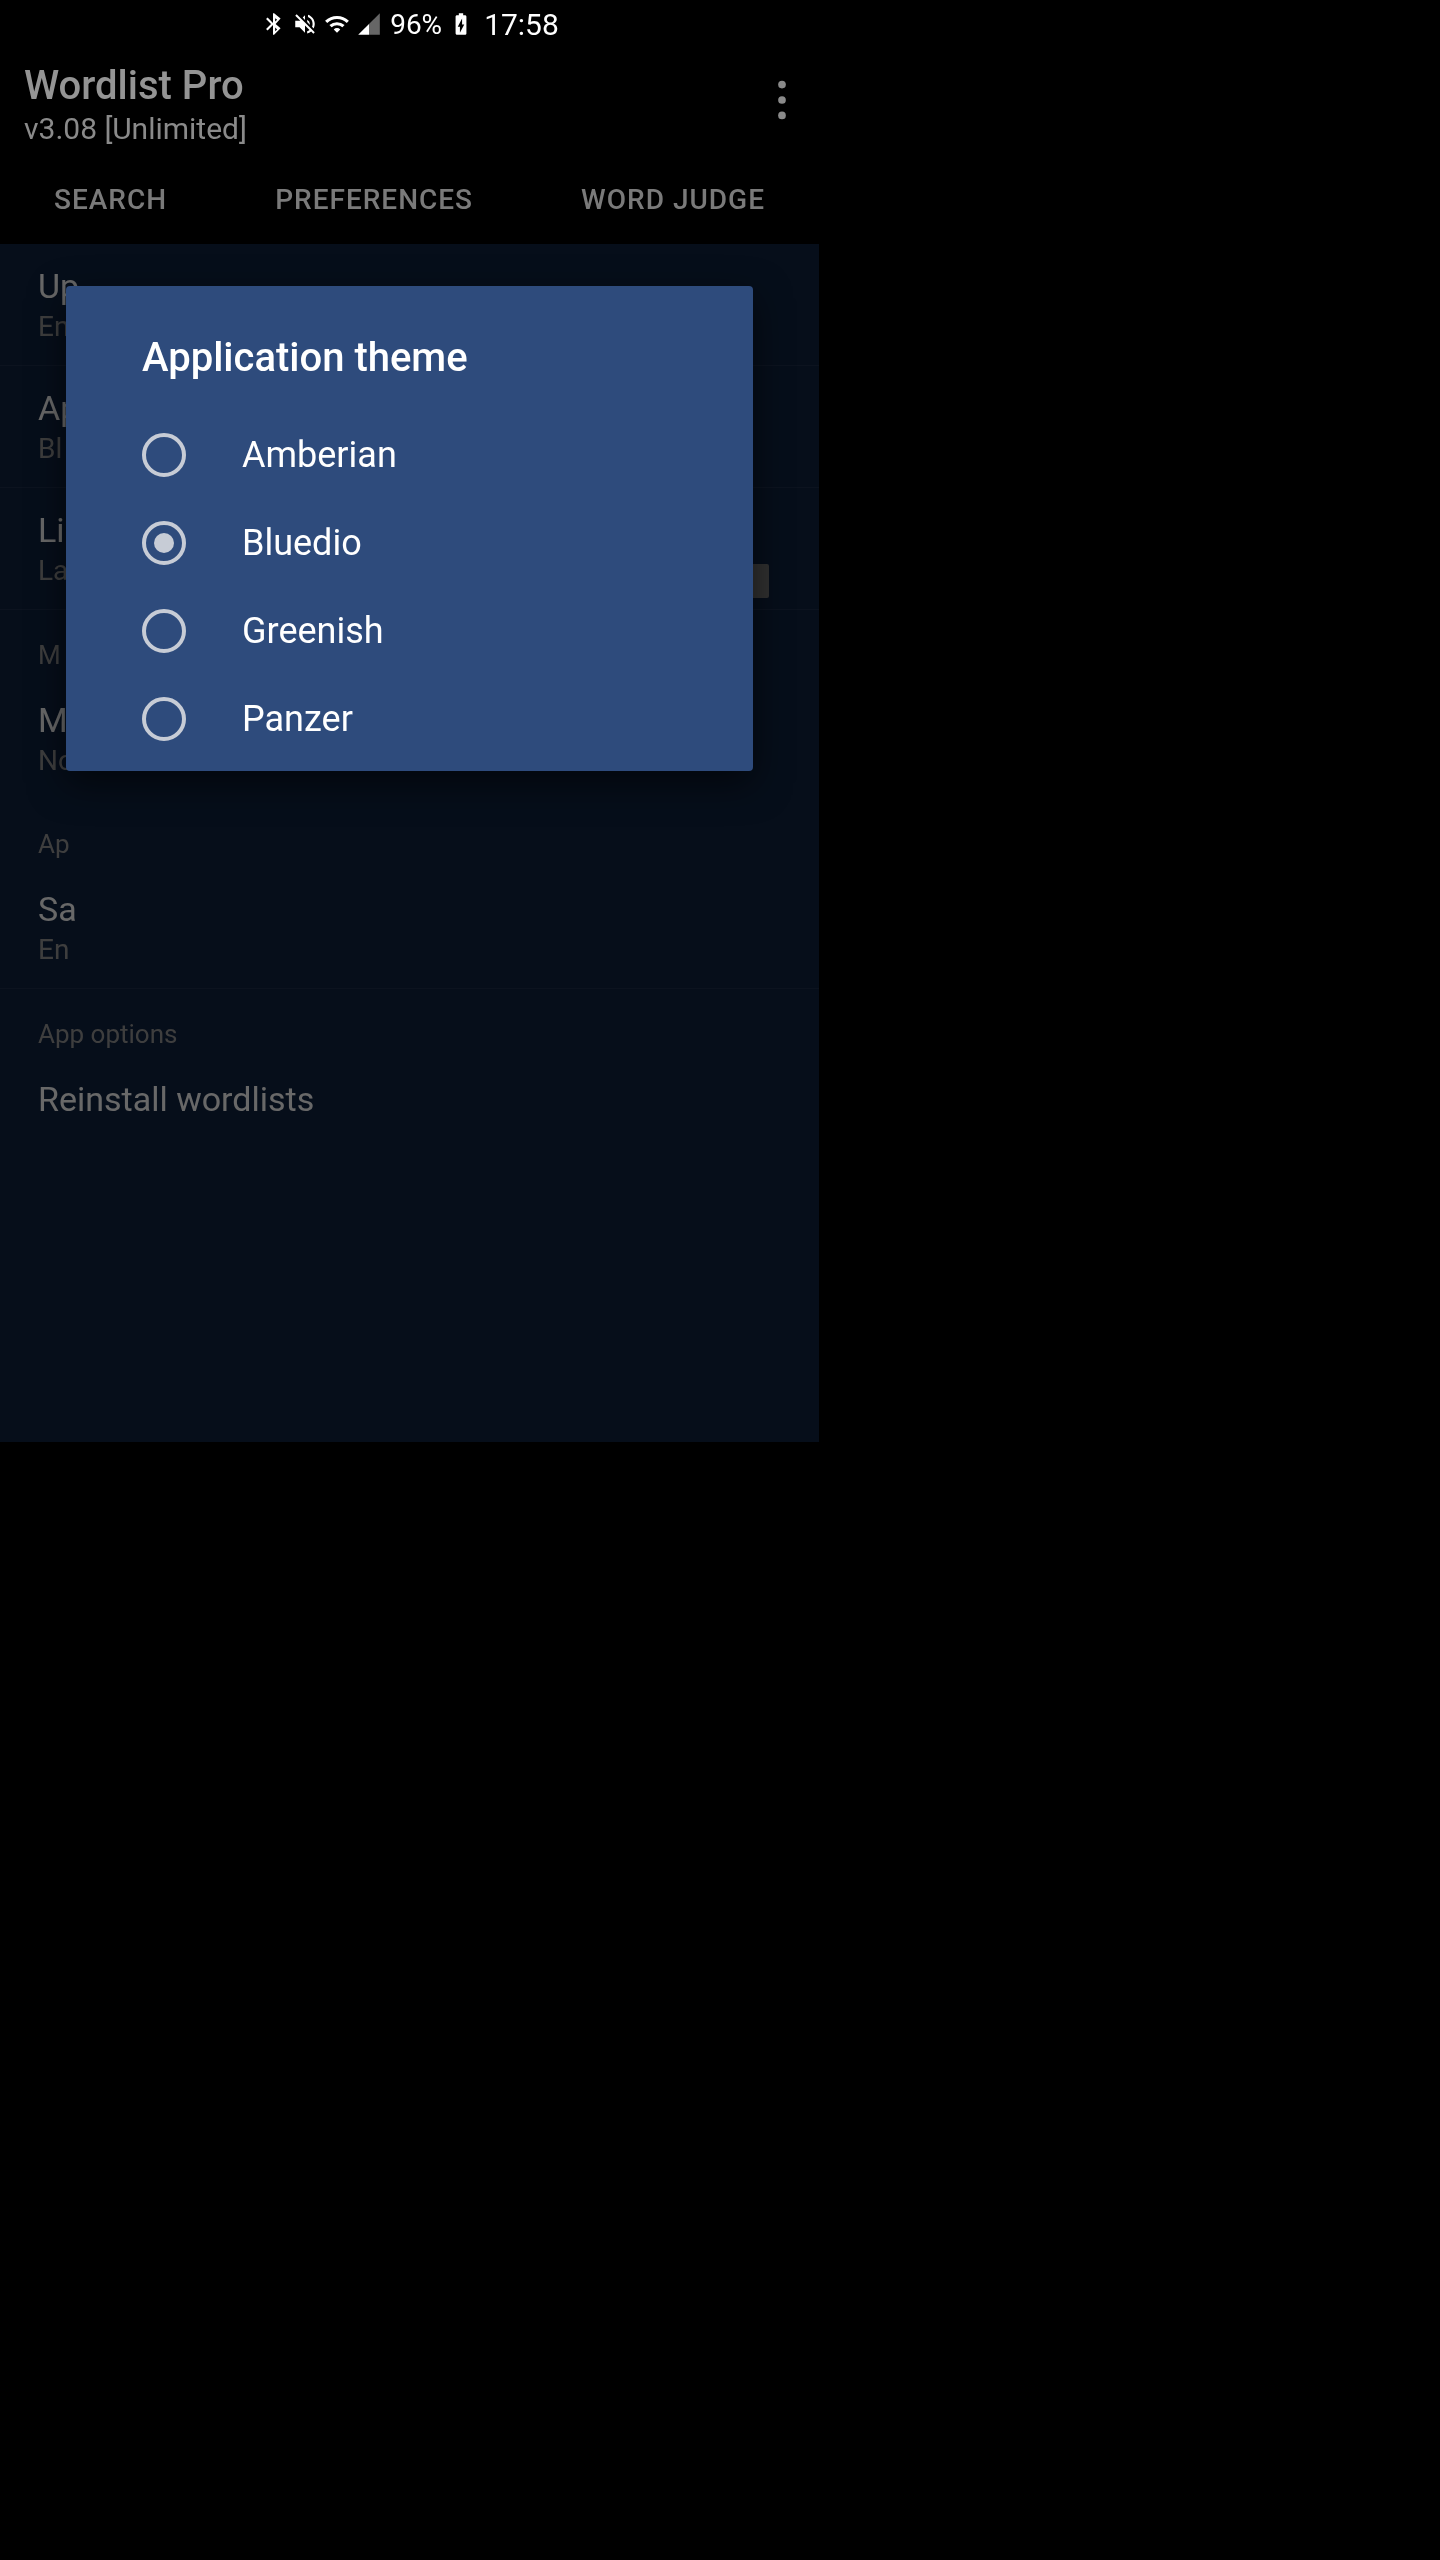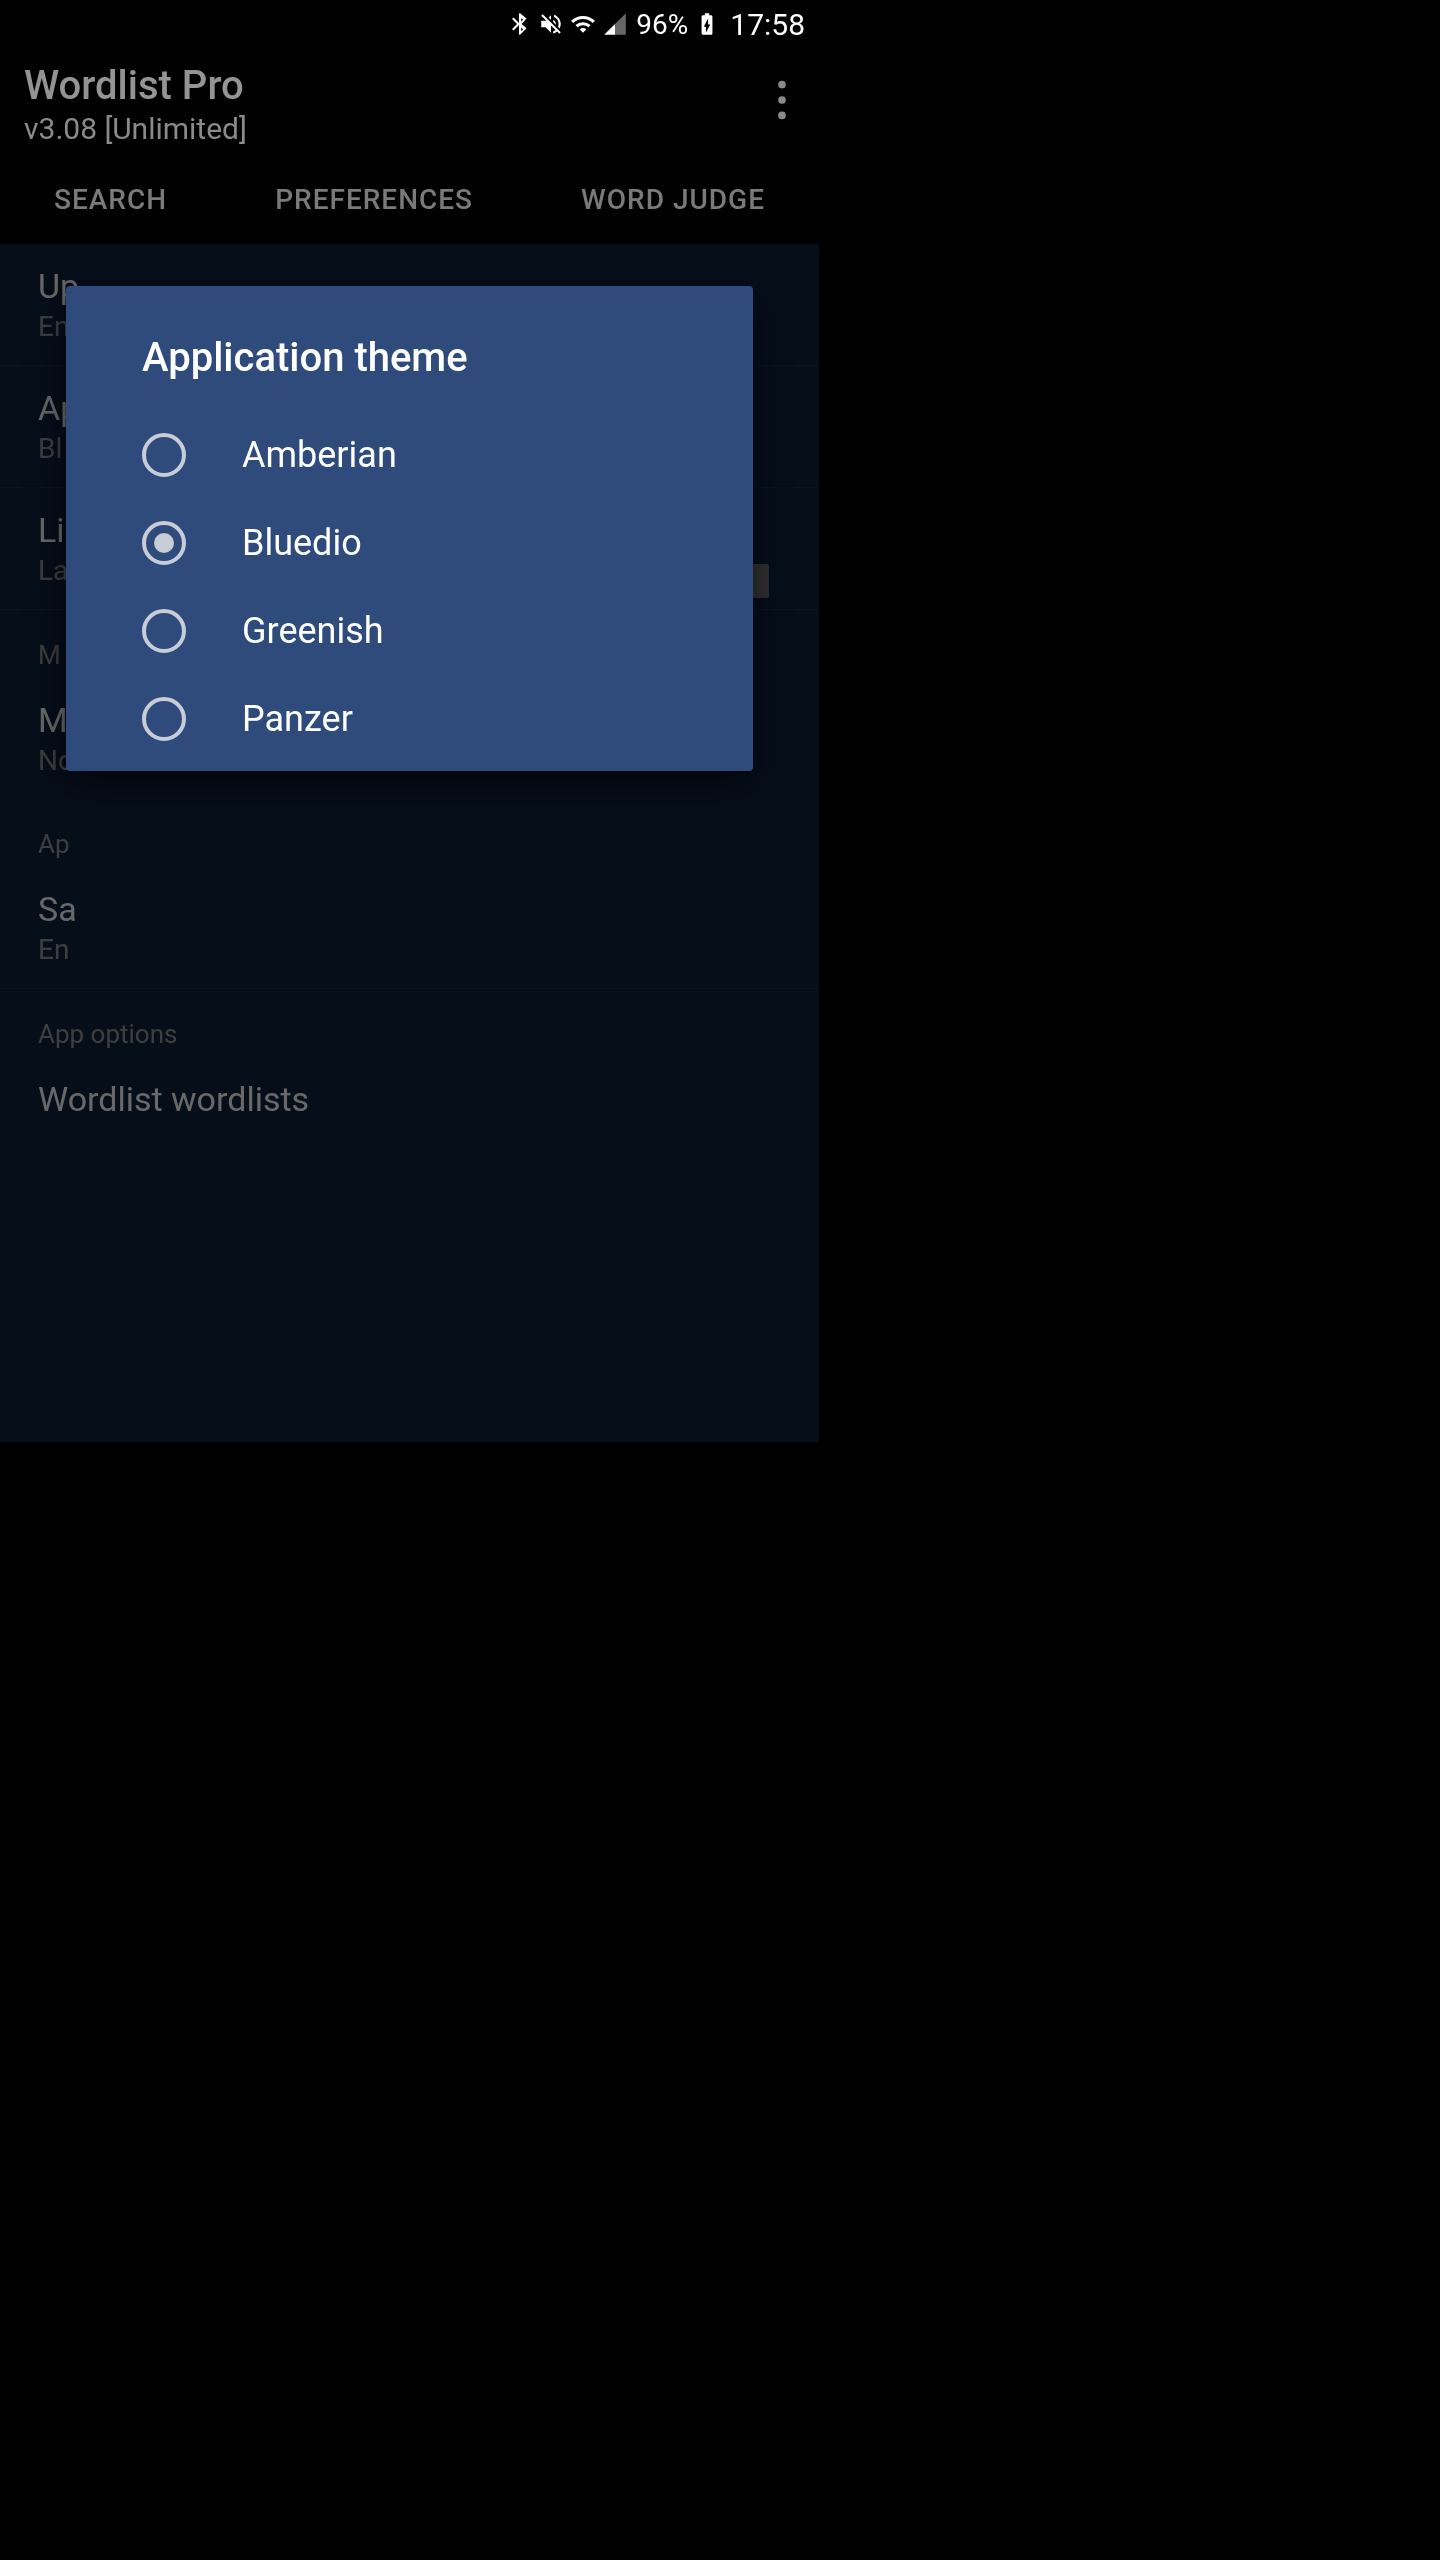--- a/index.html
+++ b/index.html
@@ -11,21 +11,21 @@
       width: 819px;
       height: 1456px;
       background: #000000;
       font-family: Roboto, -apple-system, BlinkMacSystemFont, "Segoe UI", sans-serif;
       position: relative;
       overflow: hidden;
     }
     .status-bar {
       height: 48px;
       display: flex;
-      justify-content: flex-end;
+      justify-content: center;
       align-items: center;
       padding: 0 14px;
       gap: 6px;
       color: #ffffff;
       font-size: 28px;
       background: #000000;
     }
     .status-icons {
       display: flex;
       align-items: center;
@@ -250,21 +250,21 @@
       <div class="pri">M</div>
       <div class="sec">No</div>
     </div>
     <div class="pref-section">Ap</div>
     <div class="pref-item">
       <div class="pri">Sa</div>
       <div class="sec">En</div>
     </div>
     <div class="pref-section">App options</div>
     <div class="pref-item" style="border-bottom:none">
-      <div class="pri">Wordlist wordlists</div>
+      <div class="pri">Reinstall wordlists</div>
     </div>
   </div>
 
   <div class="scrim"></div>
 </div>
 
 <div class="dialog">
   <div class="dialog-title">Application theme</div>
 
   <div class="radio-row">

